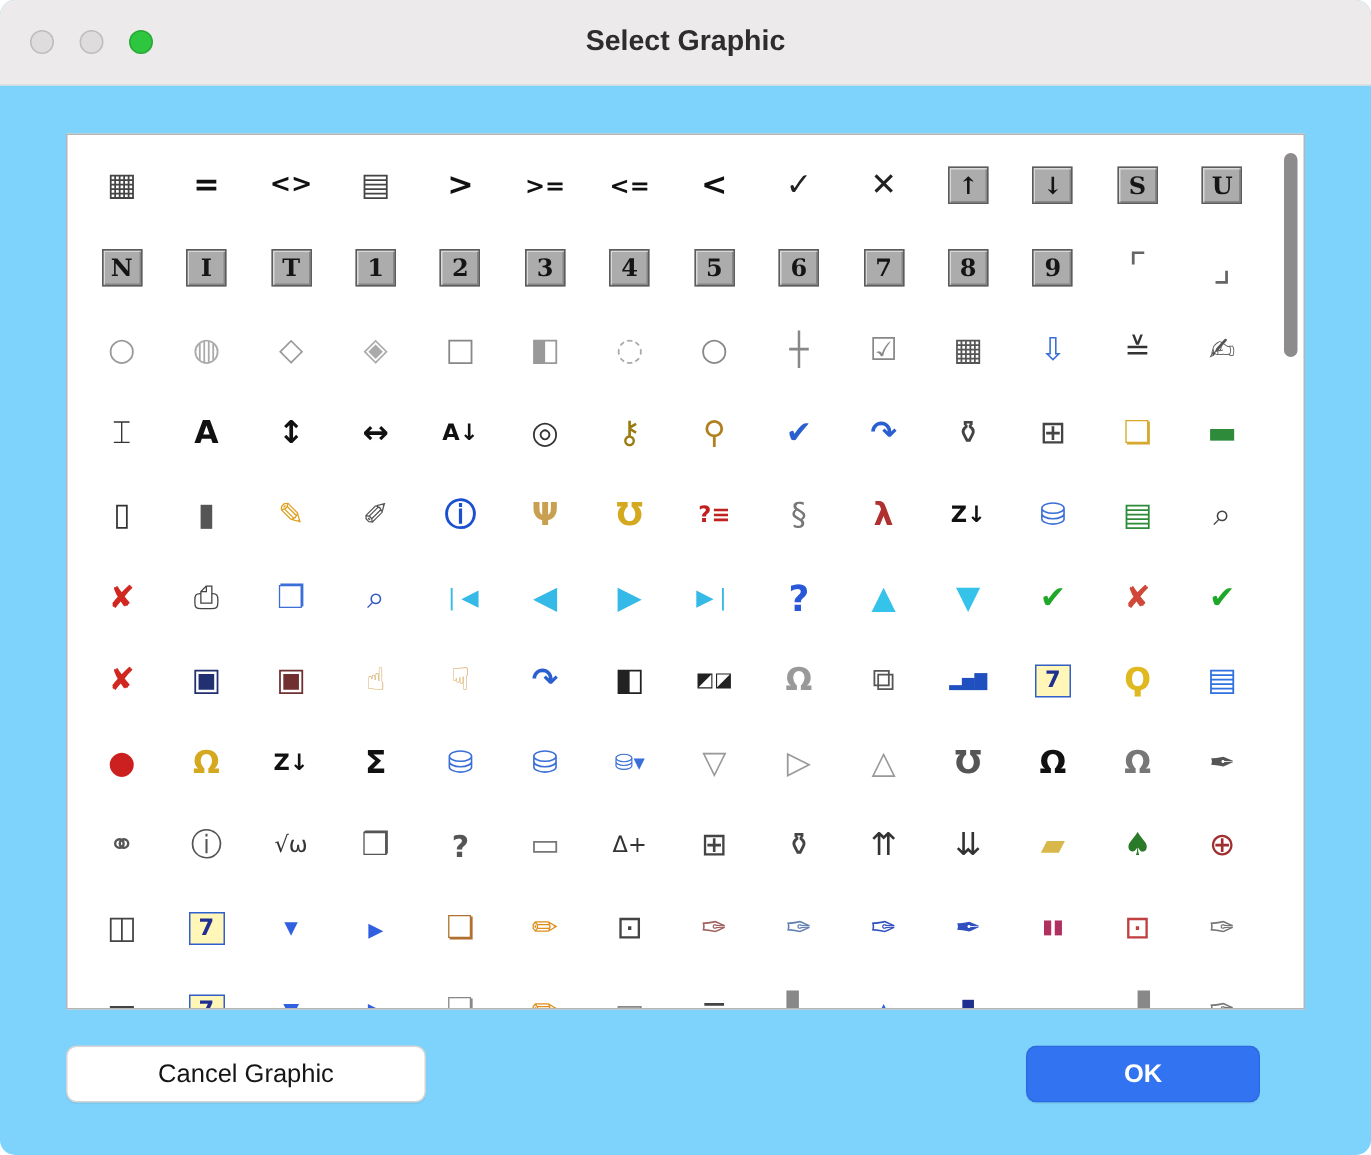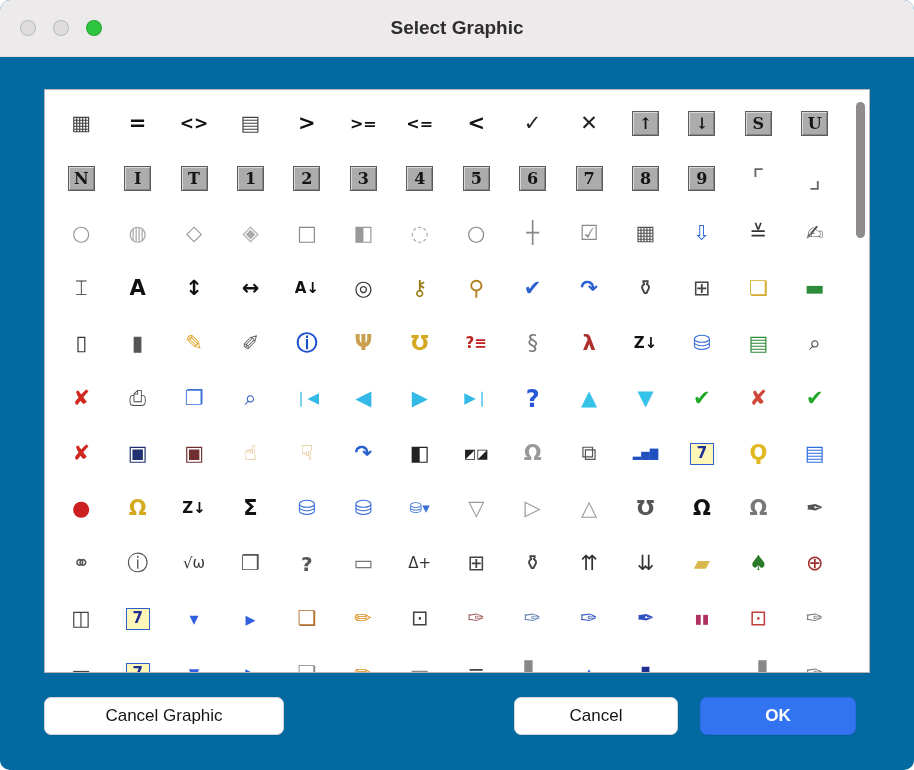--- a/index.html
+++ b/index.html
@@ -1,38 +1,38 @@
 <!DOCTYPE html>
 <html><head>
 <meta charset="utf-8">
 <style>
   html,body{margin:0;padding:0;background:#fff;}
   body{width:914px;height:770px;font-family:"Liberation Sans",sans-serif;-webkit-font-smoothing:antialiased;}
-  .window{position:relative;width:914px;height:770px;background:#0369a1;border-radius:10px;overflow:hidden;}
+  .window{position:relative;width:914px;height:770px;background:#7dd3fc;border-radius:10px;overflow:hidden;}
   .titlebar{position:relative;height:56px;background:#eceaea;border-bottom:1px solid #e0dede;}
   .title{text-align:center;line-height:56px;font-size:19px;font-weight:bold;color:#2e2c2c;}
   .lights{position:absolute;left:20px;top:20px;display:flex;gap:17px;}
   .light{width:16px;height:16px;border-radius:50%;border:1px solid rgba(0,0,0,.14);box-sizing:border-box;}
   .panel{position:absolute;left:44px;top:89px;width:826px;height:584px;background:#fff;
          border:1px solid #b6b4b4;box-sizing:border-box;overflow:hidden;}
   .grid{display:grid;grid-template-columns:repeat(14,1fr);padding:6px 26px 0 8px;}
   .cell{height:55px;display:flex;align-items:center;justify-content:center;}
   .g{font-family:"DejaVu Sans",sans-serif;font-size:21px;line-height:1;white-space:nowrap;}
   .boxed{font-family:"DejaVu Serif",serif;font-weight:bold;font-size:16px;color:#151515;
          background:#acacac;border:1px solid #5c5c5c;width:25px;height:23px;
          display:flex;align-items:center;justify-content:center;
          box-shadow:inset 1px 1px 0 rgba(255,255,255,.55), inset -1px -1px 0 rgba(0,0,0,.22);}
   .plate{width:24px;height:22px;display:flex;align-items:center;justify-content:center;
          font-weight:bold;font-size:15px;box-sizing:border-box;}
   .thumb{position:absolute;right:4px;top:12px;width:9px;height:136px;border-radius:5px;background:#8d8b8b;}
   .btn{position:absolute;top:697px;height:38px;border-radius:7px;font-family:inherit;font-size:17px;
        border:1px solid #d6d4d4;background:#fff;color:#151515;box-shadow:0 1px 1px rgba(0,0,0,.06);}
   .btn-clear{left:44px;width:240px;}
   .btn-cancel{left:514px;width:164px;}
-  .btn-ok{left:700px;width:156px;color:#fff;border:1px solid rgba(0,0,0,.08);font-weight:bold;}
+  .btn-ok{left:684px;width:156px;color:#fff;border:1px solid rgba(0,0,0,.08);font-weight:bold;}
 </style>
 </head>
 <body>
 
 <div class="window">
   <div class="titlebar">
     <div class="lights">
       <span class="light" style="background: rgb(222, 220, 220);"></span>
       <span class="light" style="background: rgb(222, 220, 220);"></span>
       <span class="light" style="background: rgb(46, 197, 63);"></span>
@@ -502,15 +502,14 @@
           <span class="g" style="color: rgb(136, 136, 136);">▞</span>
         </div>
         <div class="cell">
           <span class="g" style="color: rgb(119, 119, 119);">✑</span>
         </div>
       </div>
     <div class="thumb"></div>
   </div>
 
   <button class="btn btn-clear">Cancel Graphic</button>
-  <button class="btn btn-cancel">Cancel</button>
   <button class="btn btn-ok" style="background: rgb(50, 115, 242);">OK</button>
 </div>
 
 </body></html>

